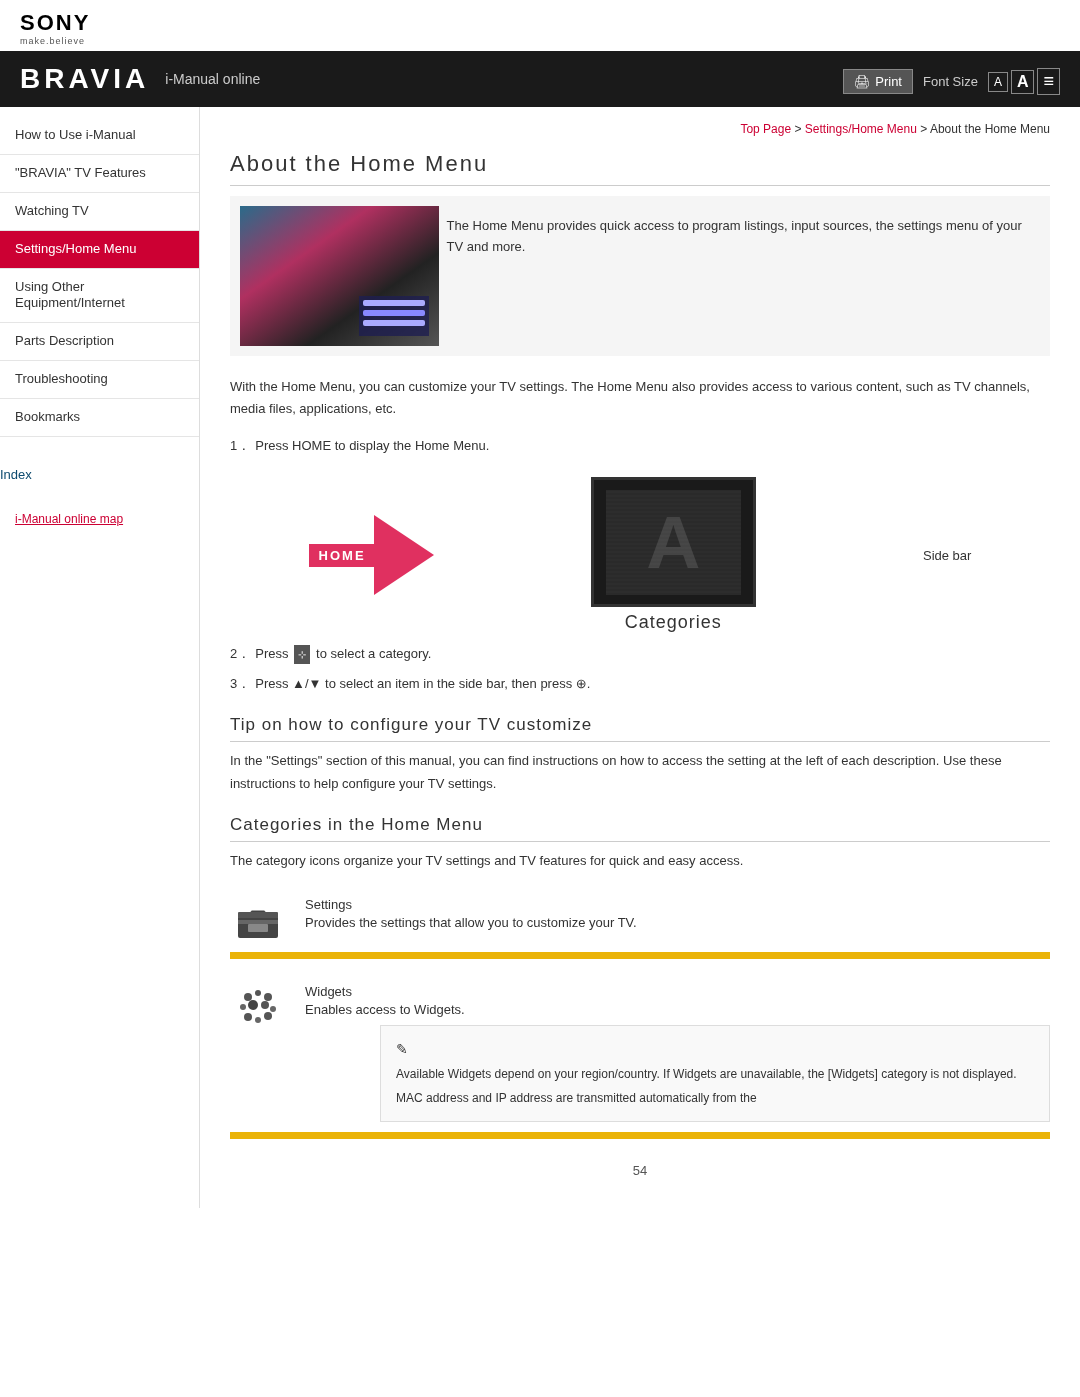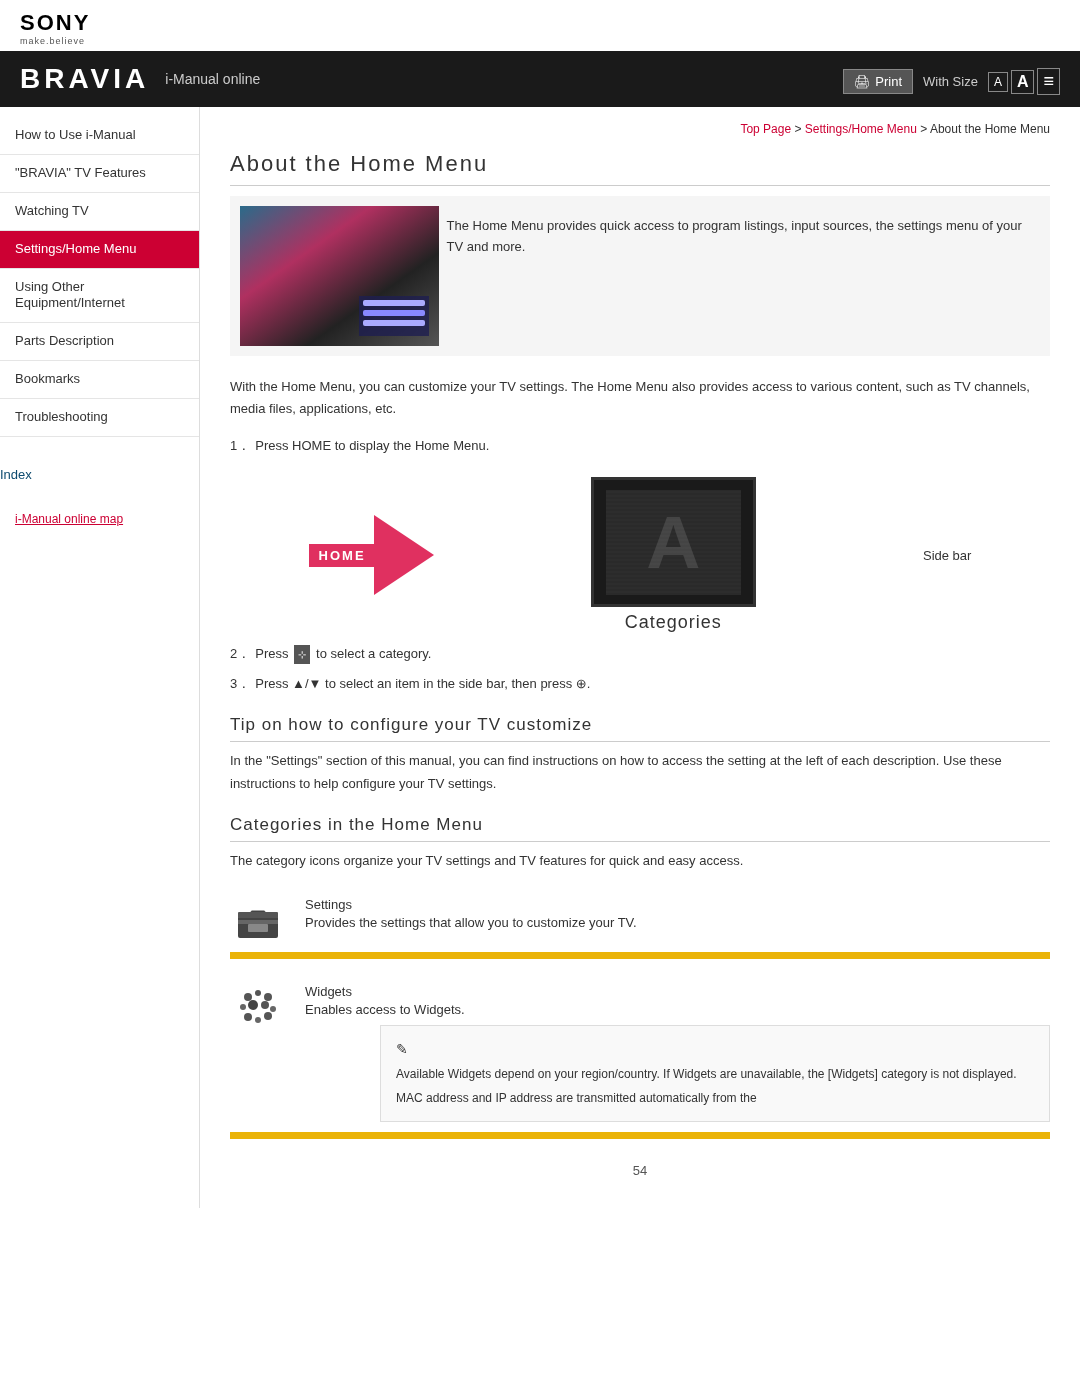--- a/index.html
+++ b/index.html
@@ -109,40 +109,40 @@
 <div class="header">
   <div class="header-left">
     <span class="bravia-logo">BRAVIA</span>
     <span class="header-subtitle">i-Manual online</span>
   </div>
   <div class="header-right">
     <button class="print-btn">
       <span>🖨</span>
       <span>Print</span>
     </button>
-    <span class="font-size-label">With Size</span>
+    <span class="font-size-label">Font Size</span>
     <div class="font-size-controls">
       <span class="font-a-small">A</span>
       <span class="font-a-large">A</span>
       <span class="font-lines">≡</span>
     </div>
   </div>
 </div>
 
 <div class="main-layout">
 
   <div class="sidebar">
     <div class="sidebar-item">How to Use i-Manual</div>
     <div class="sidebar-item">"BRAVIA" TV Features</div>
     <div class="sidebar-item">Watching TV</div>
     <div class="sidebar-item active">Settings/Home Menu</div>
     <div class="sidebar-item">Using Other Equipment/Internet</div>
     <div class="sidebar-item">Parts Description</div>
+    <div class="sidebar-item">Troubleshooting</div>
     <div class="sidebar-item">Bookmarks</div>
-    <div class="sidebar-item">Troubleshooting</div>
     <div style="height:15px;"></div>
     <div class="sidebar-index">Index</div>
     <div style="height:10px;"></div>
     <div class="sidebar-map-link">i-Manual online map</div>
   </div>
 
   <div class="content">
 
     <div class="breadcrumb">
       <a>Top Page</a>

